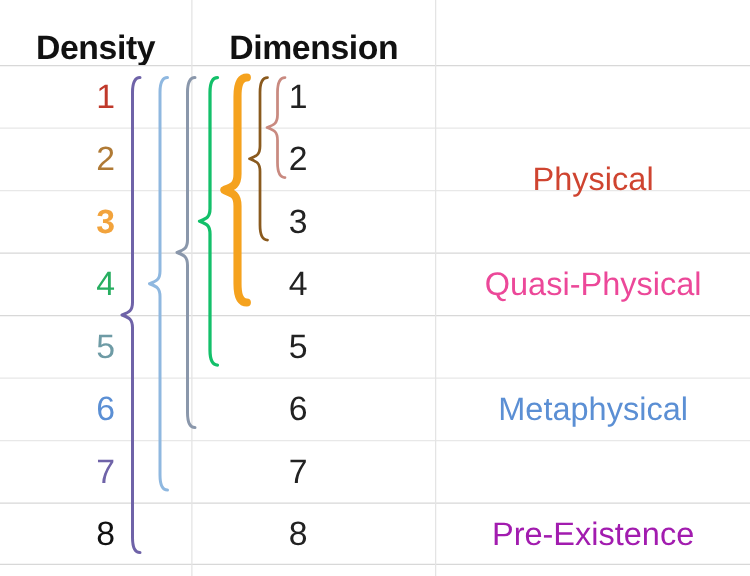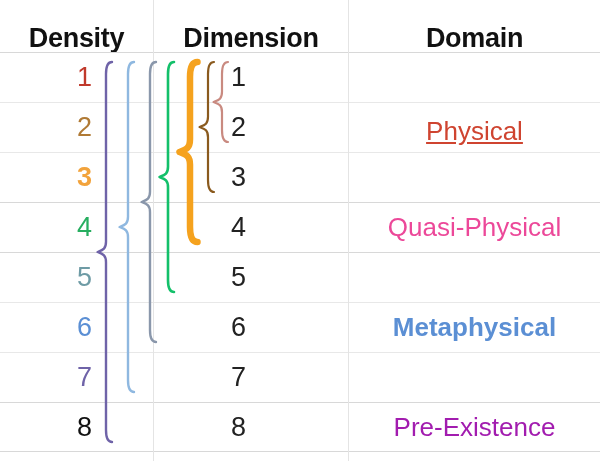--- a/index.html
+++ b/index.html
@@ -41,21 +41,20 @@
   
   #braces{position:absolute;left:0;top:0;width:600px;height:461px;pointer-events:none;}
 </style>
 </head>
 <body>
 
 <div id="root">
 
   <div class="hdr hdr-density">Density</div>
   <div class="hdr hdr-dimension">Dimension</div>
-  <div class="hdr hdr-domain">Domain</div>
 
   <div id="rules">
       <div class="hrule strong" style="top: 52px;"></div>
       <div class="hrule" style="top: 102px;"></div>
       <div class="hrule" style="top: 152px;"></div>
       <div class="hrule strong" style="top: 202px;"></div>
       <div class="hrule strong" style="top: 252px;"></div>
       <div class="hrule" style="top: 302px;"></div>
       <div class="hrule" style="top: 352px;"></div>
       <div class="hrule strong" style="top: 402px;"></div>
@@ -74,23 +73,23 @@
       <div class="cell c-density" style="top: 352px; color: rgb(111, 99, 168);">7</div>
       <div class="cell c-density" style="top: 402px; color: rgb(17, 17, 17);">8</div>
       <div class="cell c-dimension" style="top: 52px; color: rgb(34, 34, 34);">1</div>
       <div class="cell c-dimension" style="top: 102px; color: rgb(34, 34, 34);">2</div>
       <div class="cell c-dimension" style="top: 152px; color: rgb(34, 34, 34);">3</div>
       <div class="cell c-dimension" style="top: 202px; color: rgb(34, 34, 34);">4</div>
       <div class="cell c-dimension" style="top: 252px; color: rgb(34, 34, 34);">5</div>
       <div class="cell c-dimension" style="top: 302px; color: rgb(34, 34, 34);">6</div>
       <div class="cell c-dimension" style="top: 352px; color: rgb(34, 34, 34);">7</div>
       <div class="cell c-dimension" style="top: 402px; color: rgb(34, 34, 34);">8</div>
-      <div class="cell c-domain" style="top: 56px; height: 150px; color: rgb(207, 68, 48); text-decoration: underline;">Physical</div>
+      <div class="cell c-domain" style="top: 68px; height: 150px; color: rgb(207, 68, 48);">Physical</div>
       <div class="cell c-domain" style="top: 202px; height: 50px; color: #ec4899;">Quasi-Physical</div>
-      <div class="cell c-domain" style="top: 252px; height: 150px; color: rgb(91, 143, 212); font-weight: bold;">Metaphysical</div>
+      <div class="cell c-domain" style="top: 252px; height: 150px; color: rgb(91, 143, 212);">Metaphysical</div>
       <div class="cell c-domain" style="top: 402px; height: 50px; color: #a21caf;">Pre-Existence</div>
     </div>
 
   <svg id="braces" viewBox="0 0 600 461" width="600" height="461">
       <path d="M 112 62 C 107.5 62, 106 67.4, 106 74 L 106 241.8 C 106 249, 103 249.9, 97.6 252 C 103 254.1, 106 255, 106 262.2 L 106 430 C 106 436.6, 107.5 442, 112 442" fill="none" stroke="#6f63a8" stroke-width="2.4" stroke-linecap="round" stroke-linejoin="round"></path>
       <path d="M 134 62 C 129.5 62, 128 67.4, 128 74 L 128 216.8 C 128 224, 125 224.9, 119.6 227 C 125 229.1, 128 230, 128 237.2 L 128 380 C 128 386.6, 129.5 392, 134 392" fill="none" stroke="#8fb8e0" stroke-width="2.4" stroke-linecap="round" stroke-linejoin="round"></path>
       <path d="M 156 62 C 151.5 62, 150 67.4, 150 74 L 150 191.8 C 150 199, 147 199.9, 141.6 202 C 147 204.1, 150 205, 150 212.2 L 150 330 C 150 336.6, 151.5 342, 156 342" fill="none" stroke="#8a97ab" stroke-width="2.4" stroke-linecap="round" stroke-linejoin="round"></path>
       <path d="M 174 62 C 169.5 62, 168 67.4, 168 74 L 168 166.8 C 168 174, 165 174.9, 159.6 177 C 165 179.1, 168 180, 168 187.2 L 168 280 C 168 286.6, 169.5 292, 174 292" fill="none" stroke="#13c06a" stroke-width="2.6" stroke-linecap="round" stroke-linejoin="round"></path>
       <path d="M 197.5 62 C 191.875 62, 190 68.75, 190 77 L 190 139.25 C 190 148.25, 186.25 149.375, 179.5 152 C 186.25 154.625, 190 155.75, 190 164.75 L 190 227 C 190 235.25, 191.875 242, 197.5 242" fill="none" stroke="#f5a21e" stroke-width="6.5" stroke-linecap="round" stroke-linejoin="round"></path>
       <path d="M 214 62 C 209.5 62, 208 67.4, 208 74 L 208 116.8 C 208 124, 205 124.9, 199.6 127 C 205 129.1, 208 130, 208 137.2 L 208 180 C 208 186.6, 209.5 192, 214 192" fill="none" stroke="#8a5a1e" stroke-width="2.2" stroke-linecap="round" stroke-linejoin="round"></path>

